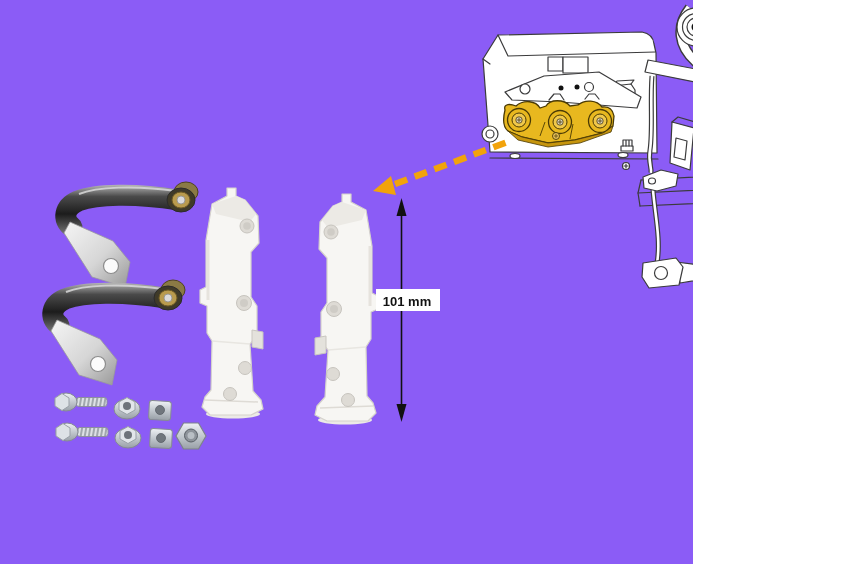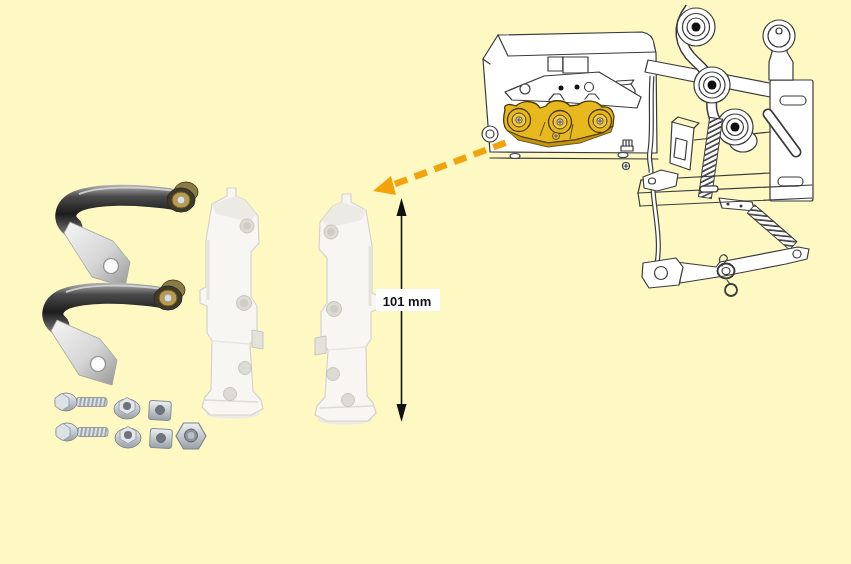--- a/index.html
+++ b/index.html
@@ -1,16 +1,16 @@
 <!DOCTYPE html>
 <html><head>
 <meta charset="utf-8">
 <style>
   html,body{margin:0;padding:0;background:#ffffff;}
-  .stage{position:relative;width:851px;height:564px;background:#fef9c3;overflow:hidden;
+  .stage{position:relative;width:693px;height:564px;background:#8b5cf6;overflow:hidden;
          font-family:"Liberation Sans", sans-serif;}
   svg{position:absolute;left:0;top:0;}
   .dim-label{font-family:"Liberation Sans", sans-serif;font-size:13px;font-weight:bold;fill:#111;}
   .ln{stroke:#3B3B3C;stroke-width:1.2;fill:none;stroke-linejoin:round;stroke-linecap:round;}
   .lnf{stroke:#3B3B3C;stroke-width:1.2;fill:#ffffff;stroke-linejoin:round;}
 </style>
 </head>
 <body>
 
 <div class="stage">

